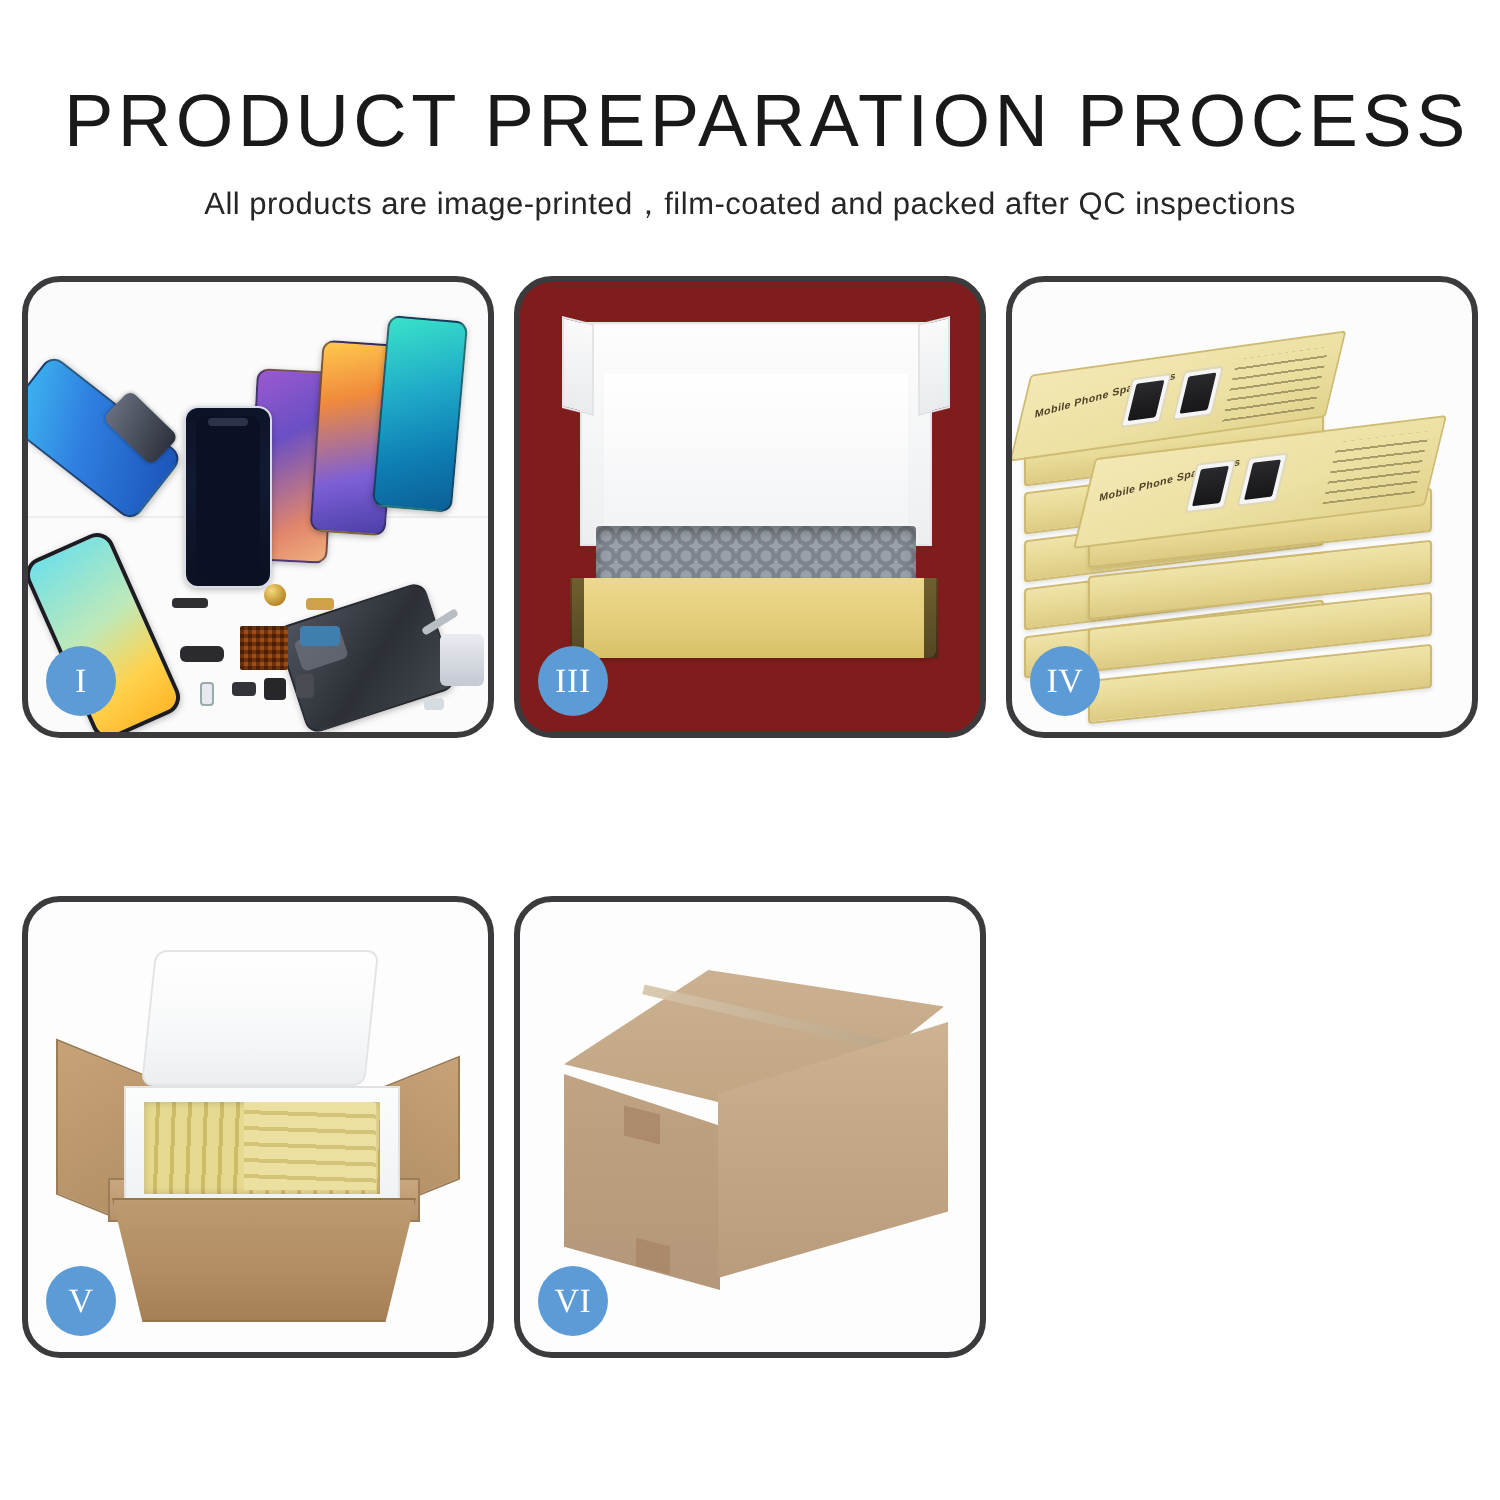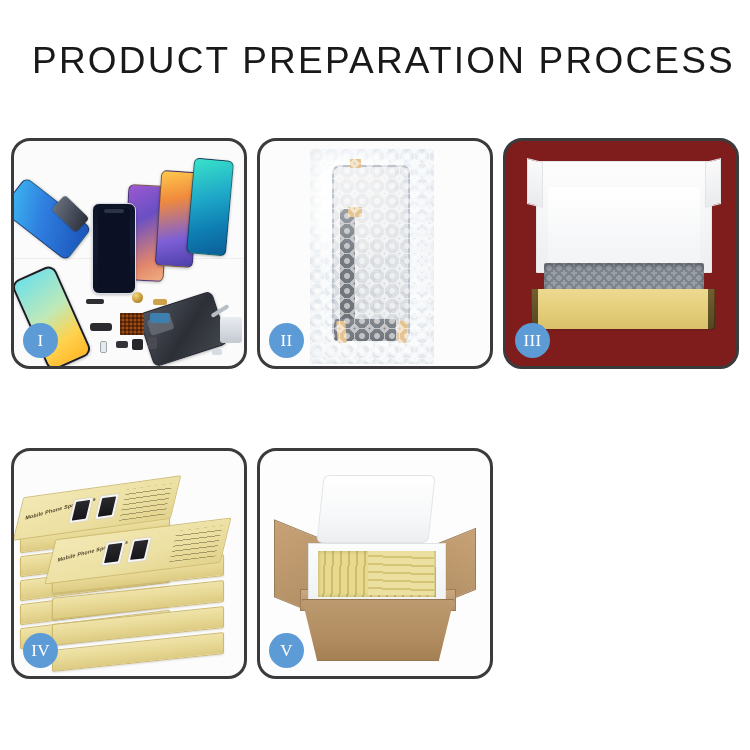--- a/index.html
+++ b/index.html
@@ -395,20 +395,21 @@
   .p6 .tab1 { left:52px; top:104px; width:18px; height:15px; transform: skewY(14deg); }
   .p6 .tab2 { left:58px; top:170px; width:17px; height:14px; transform: skewY(14deg); }
 </style>
 </head>
 <body>
 
 <div class="page">
 
   <div class="header">
     <div class="title">PRODUCT PREPARATION PROCESS</div>
+    <div class="subtitle">All products are image-printed，film-coated and packed after QC inspections</div>
   </div>
 
   <div class="grid">
 
     <div class="panel p1">
       <div class="panel-photo">
         <div class="strip"></div>
         <div class="ph a"></div>
         <div class="ph c"></div>
         <div class="ph d"></div>
@@ -426,34 +427,20 @@
         <div class="chip s7"></div>
         <div class="chip s8"></div>
         <div class="chip s9"></div>
         <div class="chip s10"></div>
         <div class="chip s11"></div>
         <div class="chip s12"></div>
       </div>
       <div class="badge">I</div>
     </div>
 
-    <div class="panel p2">
-      <div class="panel-photo">
-        <div class="bag">
-          <div class="screen"></div>
-          <div class="flex"></div>
-          <div class="tape t1"></div>
-          <div class="tape t2"></div>
-          <div class="tape t3"></div>
-          <div class="tape t4"></div>
-          <div class="bubbles"></div>
-        </div>
-      </div>
-      <div class="badge">II</div>
-    </div>
 
     <div class="panel p3">
       <div class="panel-photo">
         <div class="lid"></div>
         <div class="foamback"></div>
         <div class="inner"></div>
         <div class="tray"></div>
       </div>
       <div class="badge">III</div>
     </div>
@@ -502,15 +489,26 @@
         <div class="foamlid"></div>
         <div class="backflap"></div>
         <div class="foambox"></div>
         <div class="trays"></div>
         <div class="trays2"></div>
         <div class="body"></div>
       </div>
       <div class="badge">V</div>
     </div>
 
+    <div class="panel p6">
+      <div class="panel-photo">
+        <div class="top"></div>
+        <div class="seam"></div>
+        <div class="fleft"></div>
+        <div class="fright"></div>
+        <div class="tab tab1"></div>
+        <div class="tab tab2"></div>
+      </div>
+      <div class="badge">VI</div>
+    </div>
 
   </div>
 </div>
 
 </body></html>

